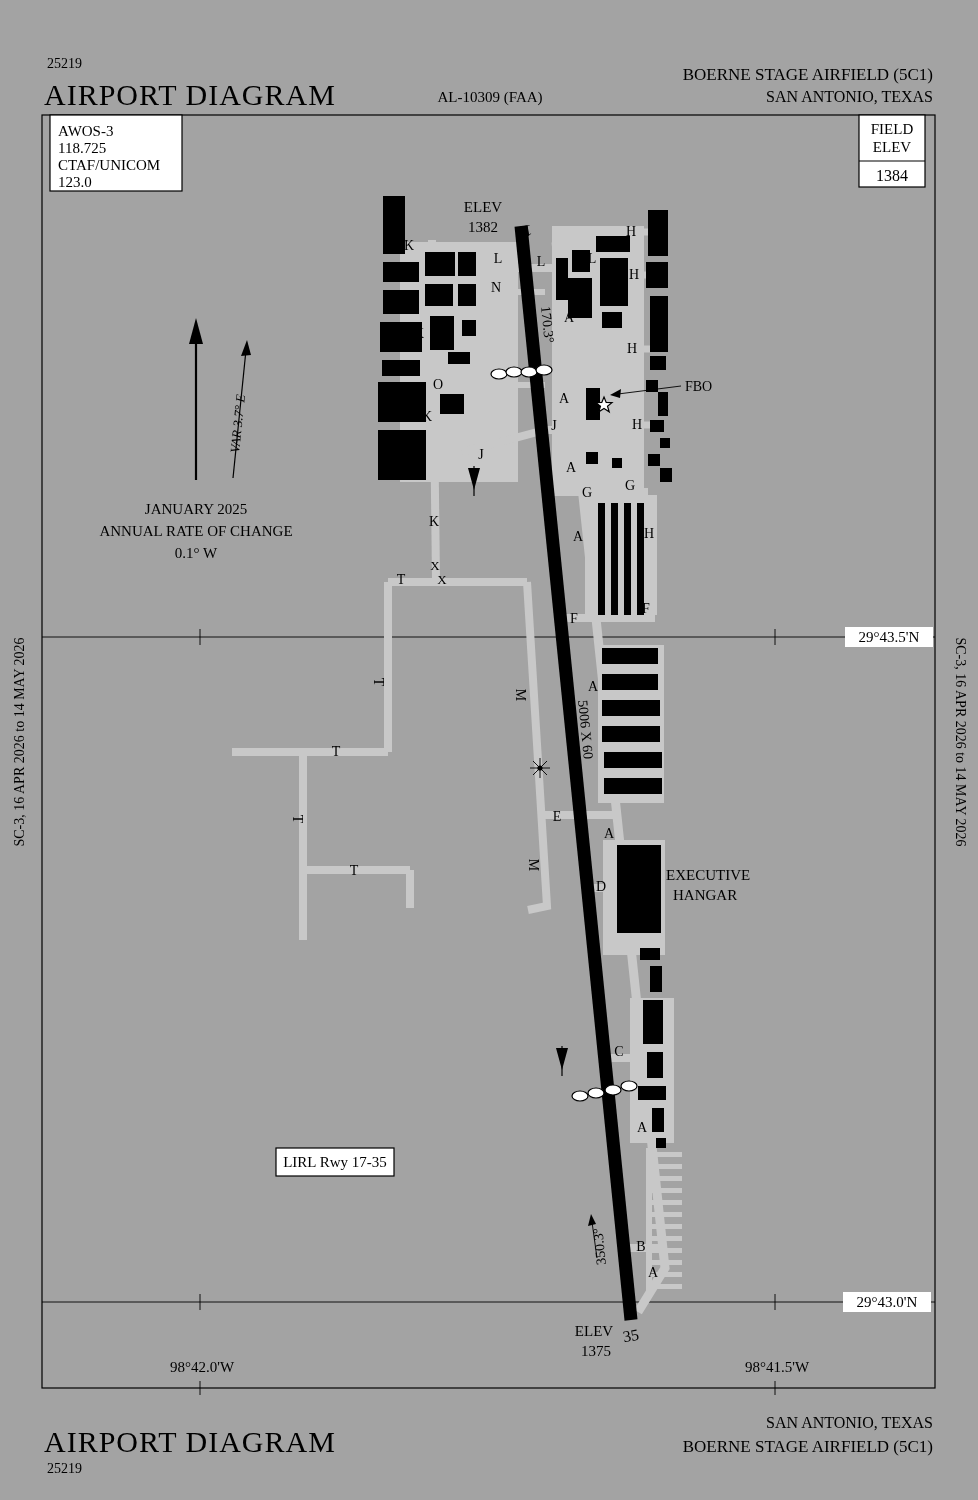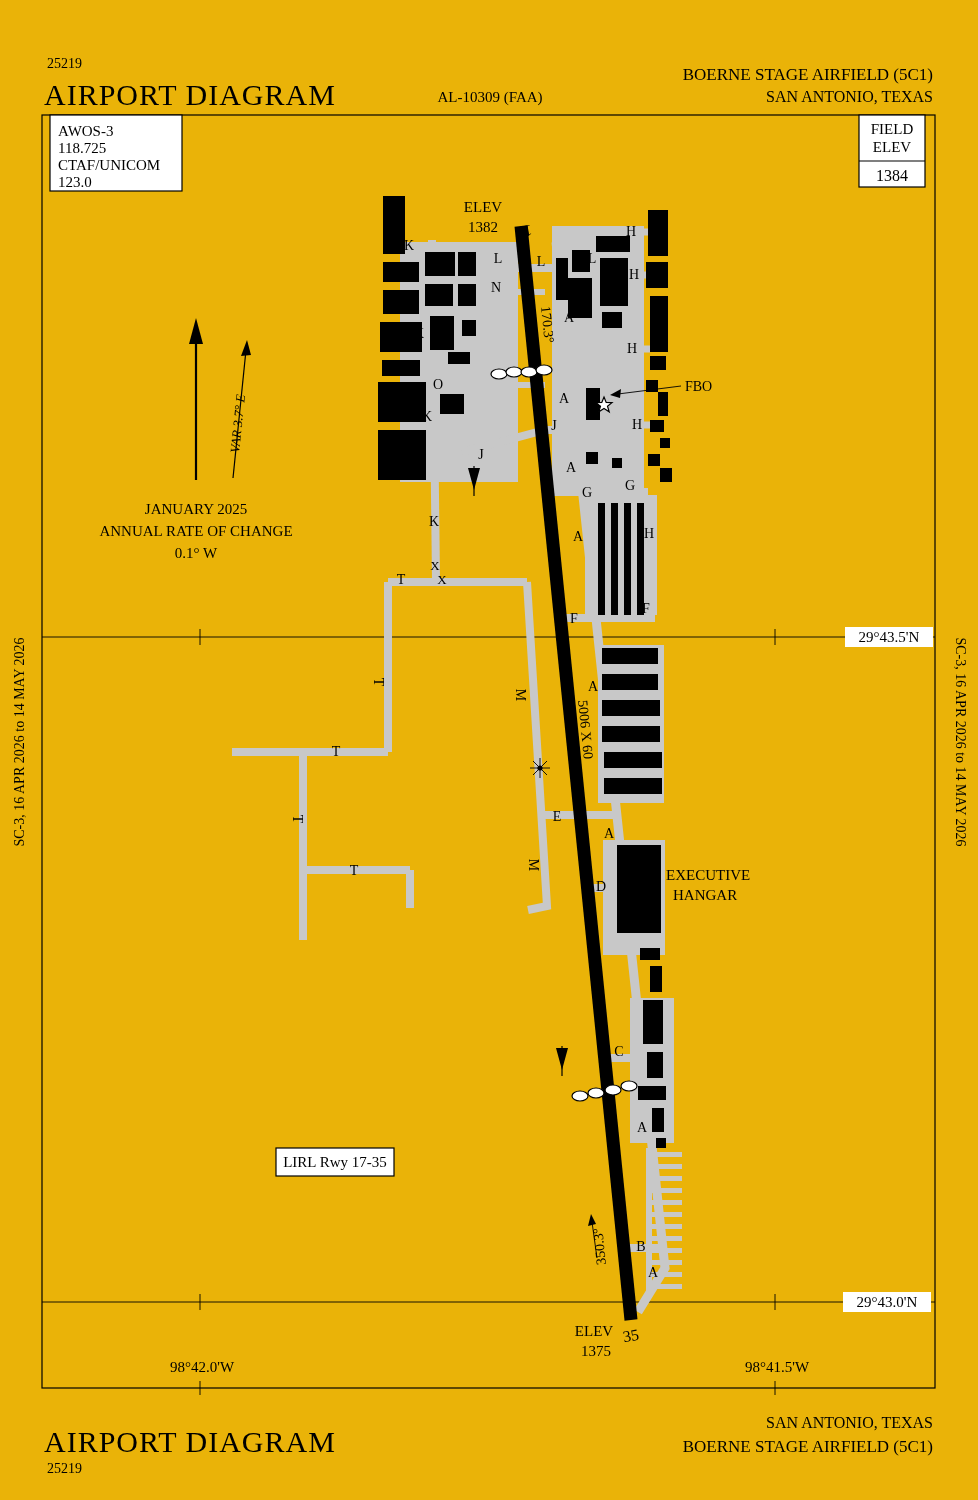--- a/index.html
+++ b/index.html
@@ -1,16 +1,16 @@
 <!DOCTYPE html>
 <html><head>
 <meta charset="utf-8">
 <style>
   html,body{margin:0;padding:0;background:#fff;}
-  .page{position:relative;width:978px;height:1500px;background:#eab308;overflow:hidden;
+  .page{position:relative;width:978px;height:1500px;background:#a3a3a3;overflow:hidden;
         font-family:"Liberation Serif", serif;}
   svg{position:absolute;left:0;top:0;}
   svg text{fill:#000;font-family:"Liberation Serif", serif;}
   .fs13{font-size:13px;} .fs14{font-size:14px;} .fs15{font-size:15px;}
   .fs16{font-size:16px;} .fs17{font-size:17px;} .fs30{font-size:30px;letter-spacing:1px;}
   .mid{text-anchor:middle;} .end{text-anchor:end;}
   .ital{font-style:italic;}
   .blk{fill:#000;stroke:none;}
   .wht{fill:#fff;stroke:#000;stroke-width:1.2;}
   .gryf{fill:#c8c8c8;stroke:none;}

